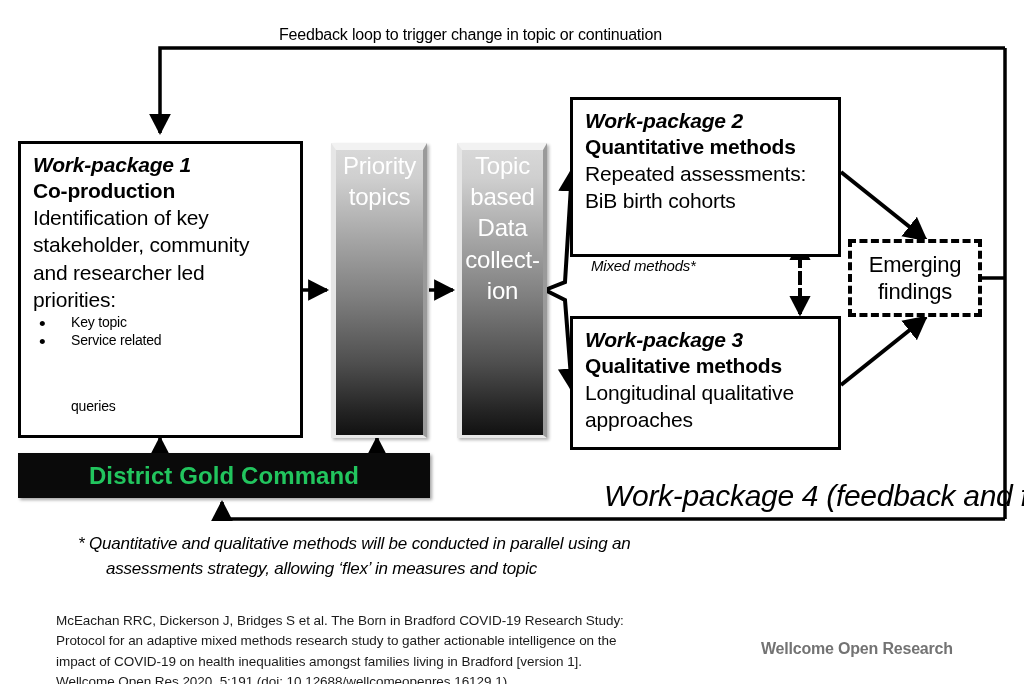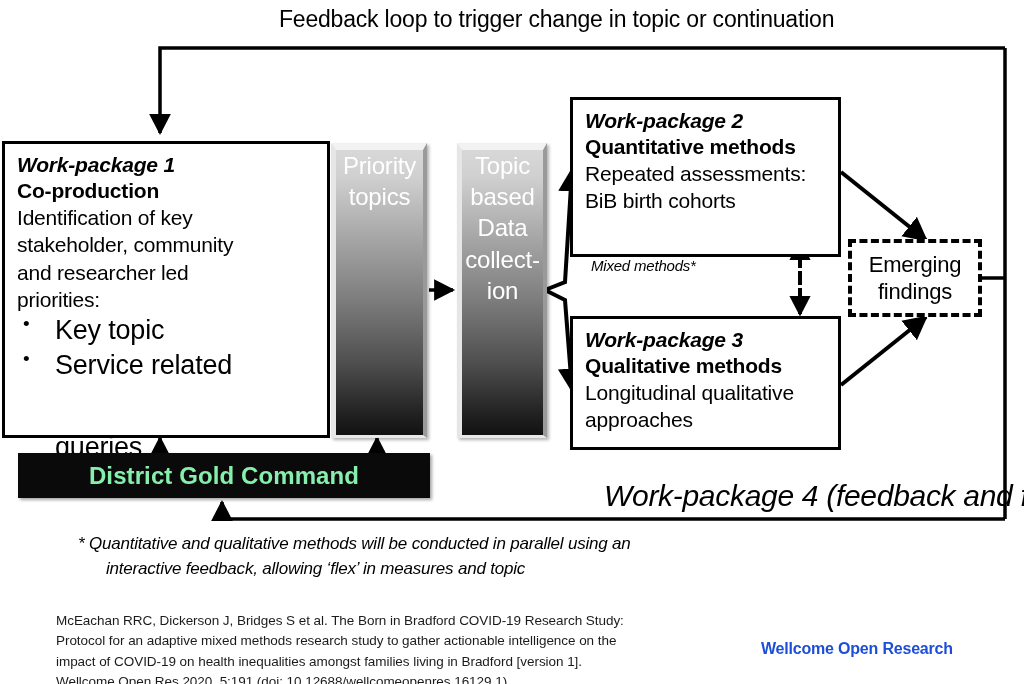--- a/index.html
+++ b/index.html
@@ -59,21 +59,21 @@
     letter-spacing: -0.2px;
   }
   .wp-body .ln { display: block; white-space: nowrap; }
 
   .bullets {
     list-style: none;
     margin: 0;
     padding: 0;
   }
   .bullets li {
-    font-size: 27px;
+    font-size: 14px;
     line-height: 1.30;
     letter-spacing: -0.2px;
     position: relative;
     padding-left: 38px;
   }
   .bullets li::before {
     content: "\2022";
     position: absolute;
     left: 6px;
     top: -1px;
@@ -125,32 +125,33 @@
 
   
   .black-bar {
     background: #0a0a0a;
     display: flex;
     align-items: center;
     justify-content: center;
     box-shadow: 2px 2px 3px rgba(0,0,0,0.35);
   }
   .black-bar-label {
-    color: #86efac;
+    color: #22c55e;
     font-size: 24px;
     font-weight: bold;
     letter-spacing: 0.1px;
   }
 
   
   .free-text { position: absolute; }
   .caption-top {
-    font-size: 23px;
-    letter-spacing: -0.2px;
-    white-space: nowrap;
+    font-size: 16px;
+    letter-spacing: -0.2px;
+    white-space: nowrap;
+    margin-top: 20px;
   }
   .mixed-methods {
     font-style: italic;
     font-size: 15px;
     letter-spacing: -0.2px;
     white-space: nowrap;
   }
   .wp4-label {
     font-style: italic;
     font-weight: normal;
@@ -168,21 +169,21 @@
   .citation {
     font-size: 13.5px;
     line-height: 1.50;
     letter-spacing: -0.05px;
     color: #1b1b1b;
   }
   .citation .ln { display: block; white-space: nowrap; }
   .brand {
     font-size: 16px;
     font-weight: bold;
-    color: #1d4ed8;
+    color: #737373;
     letter-spacing: -0.2px;
     white-space: nowrap;
   }
 </style>
 </head>
 <body>
 
 <div id="figure">
 
   <svg id="wires" viewBox="0 0 1024 684">
@@ -218,21 +219,21 @@
     <path d="M800,314 L800,242" fill="none" stroke="#000000" stroke-width="4" stroke-dasharray="9,8" marker-end="url(#arw-d)"></path>
     <path d="M800,242 L800,314" fill="none" stroke="#000000" stroke-width="4" stroke-dasharray="9,8" marker-end="url(#arw-d)"></path>
 
     <path d="M160,452 L160,438" fill="none" stroke="#000000" stroke-width="3.5" marker-end="url(#arw)"></path>
 
     <path d="M377,452 L377,438" fill="none" stroke="#000000" stroke-width="3.5" marker-end="url(#arw)"></path>
   </svg>
 
   <div class="free-text caption-top" style="left:279px; top:6px;">Feedback loop to trigger change in topic or continuation</div>
 
-  <div class="node wp-box" style="left:2px; top:141px; width:328px; height:297px;">
+  <div class="node wp-box" style="left:18px; top:141px; width:285px; height:297px;">
     <div class="wp-title">Work-package 1</div>
     <div class="wp-sub">Co-production</div>
     <div class="wp-body">
       <span class="ln">Identification of key</span>
       <span class="ln">stakeholder,  community</span>
       <span class="ln">and researcher led</span>
       <span class="ln">priorities:</span>
     </div>
     <ul class="bullets">
       <li>
@@ -290,21 +291,21 @@
   </div>
 
   <div class="node black-bar" style="left:18px; top:453px; width:412px; height:45px;">
     <div class="black-bar-label">District Gold Command</div>
   </div>
 
   <div class="free-text wp4-label" style="left:604px; top:479px;">Work-package 4 (feedback and flex)</div>
 
   <div class="free-text footnote" style="left:78px; top:531px; width:870px;">
     <span class="ln">* Quantitative and qualitative methods  will be conducted  in parallel using an</span>
-    <span class="ln" style="padding-left:28px;">interactive feedback, allowing ‘flex’ in measures and topic</span>
+    <span class="ln" style="padding-left:28px;">assessments strategy, allowing ‘flex’ in measures and topic</span>
   </div>
 
   <div class="free-text citation" style="left:56px; top:611px; width:660px;">
     <span class="ln">McEachan RRC, Dickerson J, Bridges S et al. The Born in Bradford COVID-19 Research Study:</span>
     <span class="ln">Protocol for an adaptive mixed methods research study to gather actionable intelligence on the</span>
     <span class="ln">impact of COVID-19 on health inequalities amongst families living in Bradford [version 1].</span>
     <span class="ln">Wellcome Open Res 2020, 5:191 (doi: 10.12688/wellcomeopenres.16129.1)</span>
   </div>
 
   <div class="free-text brand" style="left:761px; top:640px;">Wellcome Open Research</div>

